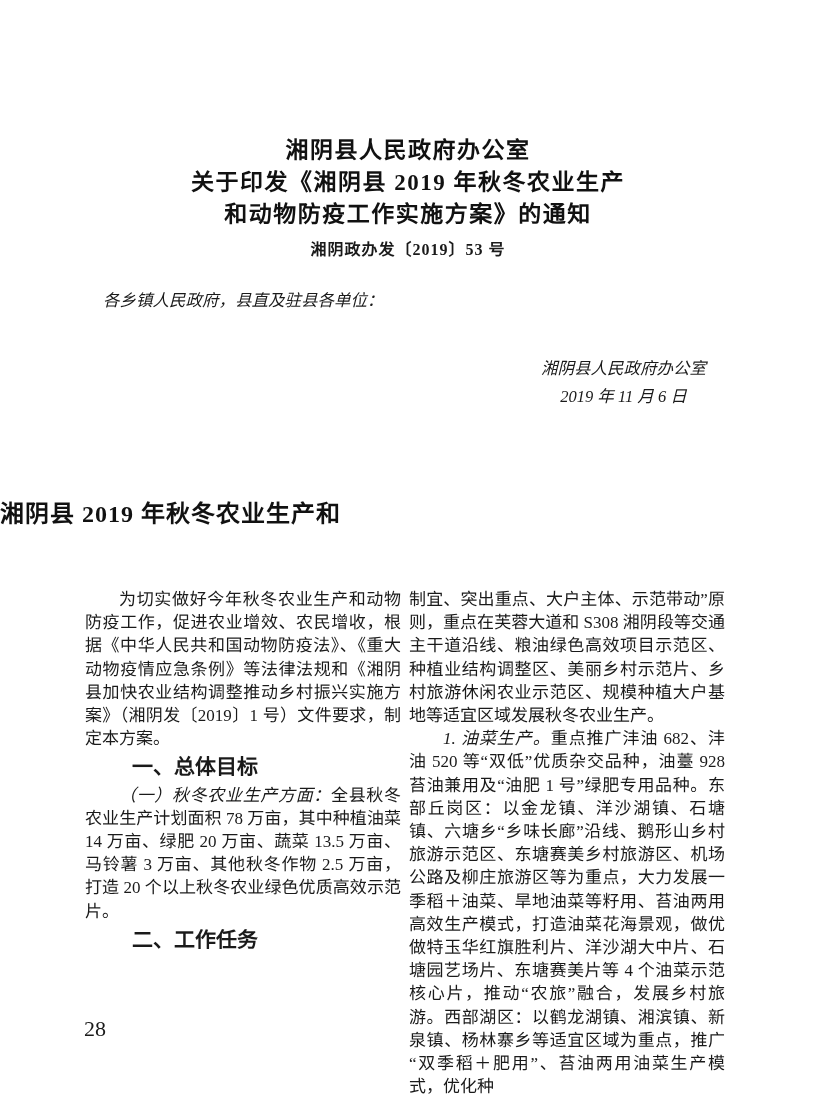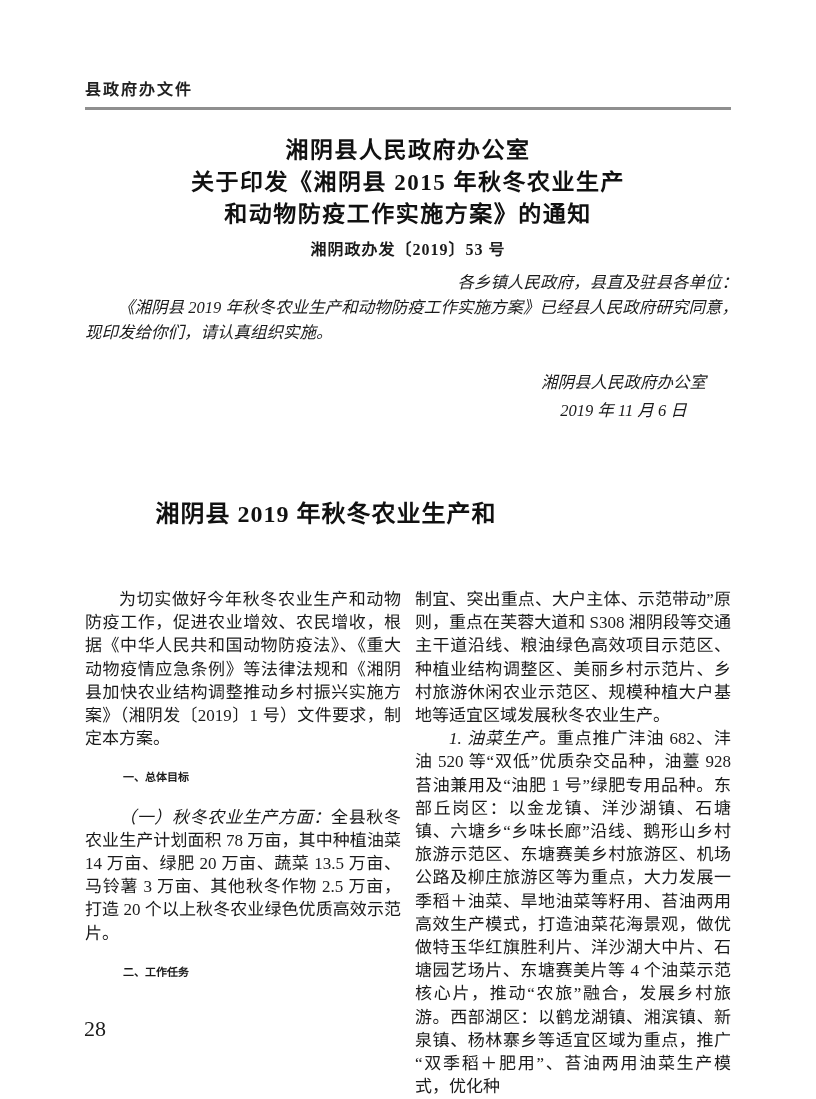--- a/index.html
+++ b/index.html
@@ -39,83 +39,78 @@
     text-align: center;
     font-size: 16px; font-weight: bold; letter-spacing: 1px;
   }
 
   
   .notice-body {
     position: absolute; top: 270px; left: 85px; width: 653px;
     font-size: 16.5px; line-height: 25px;
   }
   .kai { font-style: italic; }
-  .salutation { margin: 0; text-align: right; }
+  .salutation { margin: 18px; }
   .notice-paragraph { margin: 0; text-indent: 2em; text-align: justify; }
   .signature-block {
     margin-top: 24px; margin-right: 32px;
     float: right; text-align: center;
     line-height: 28px;
   }
   .signature-line { display: block; }
 
   
   .plan-title {
     position: absolute; top: 476px; left: 0; width: 652px;
-    text-align: center;
+    text-align: left;
     font-size: 24px; font-weight: bold;
     line-height: 37px; letter-spacing: 1px;
     color: #111;
   }
   .plan-title .t-line { display: block; }
 
   
   .columns {
     position: absolute; top: 588px; left: 85px; width: 655px;
-    display: flex; gap: 14px;
+    display: flex; gap: 8px;
   }
   .col {
     width: 316px;
     font-size: 17px; line-height: 23.2px;
     text-align: justify;
   }
   .col p { margin: 0; text-indent: 2em; }
   .col p.cont { text-indent: 0; }
   .col .sec-heading {
-    margin: 16px; text-indent: 2em;
+    margin: 5px; text-indent: 2em;
     font-family: "Liberation Sans", "DejaVu Sans", sans-serif;
-    font-weight: bold; font-size: 11px;
+    font-weight: bold; font-size: 21px;
   }
 
   .page-number {
     position: absolute; top: 1016px; left: 84px;
     font-size: 22px; color: #1a1a1a;
   }
 </style>
 </head>
 <body>
 
 <div class="page">
 
-  <div class="doc-header">
-    <div class="doc-header-label">县政府办文件</div>
-    <div class="doc-header-rule"></div>
-  </div>
 
   <h1 class="notice-title">
     <span class="t-line">湘阴县人民政府办公室</span>
-    <span class="t-line">关于印发《湘阴县 2015 年秋冬农业生产</span>
+    <span class="t-line">关于印发《湘阴县 2019 年秋冬农业生产</span>
     <span class="t-line">和动物防疫工作实施方案》的通知</span>
   </h1>
 
   <div class="doc-number">湘阴政办发〔2019〕53 号</div>
 
   <div class="notice-body kai">
     <p class="salutation">各乡镇人民政府，县直及驻县各单位：</p>
-    <p class="notice-paragraph">《湘阴县 2019 年秋冬农业生产和动物防疫工作实施方案》已经县人民政府研究同意，现印发给你们，请认真组织实施。</p>
     <div class="signature-block">
       <span class="signature-line">湘阴县人民政府办公室</span>
       <span class="signature-line">2019 年 11 月 6 日</span>
     </div>
   </div>
 
   <h2 class="plan-title">
     <span class="t-line">湘阴县 2019 年秋冬农业生产和</span>
   </h2>
 

